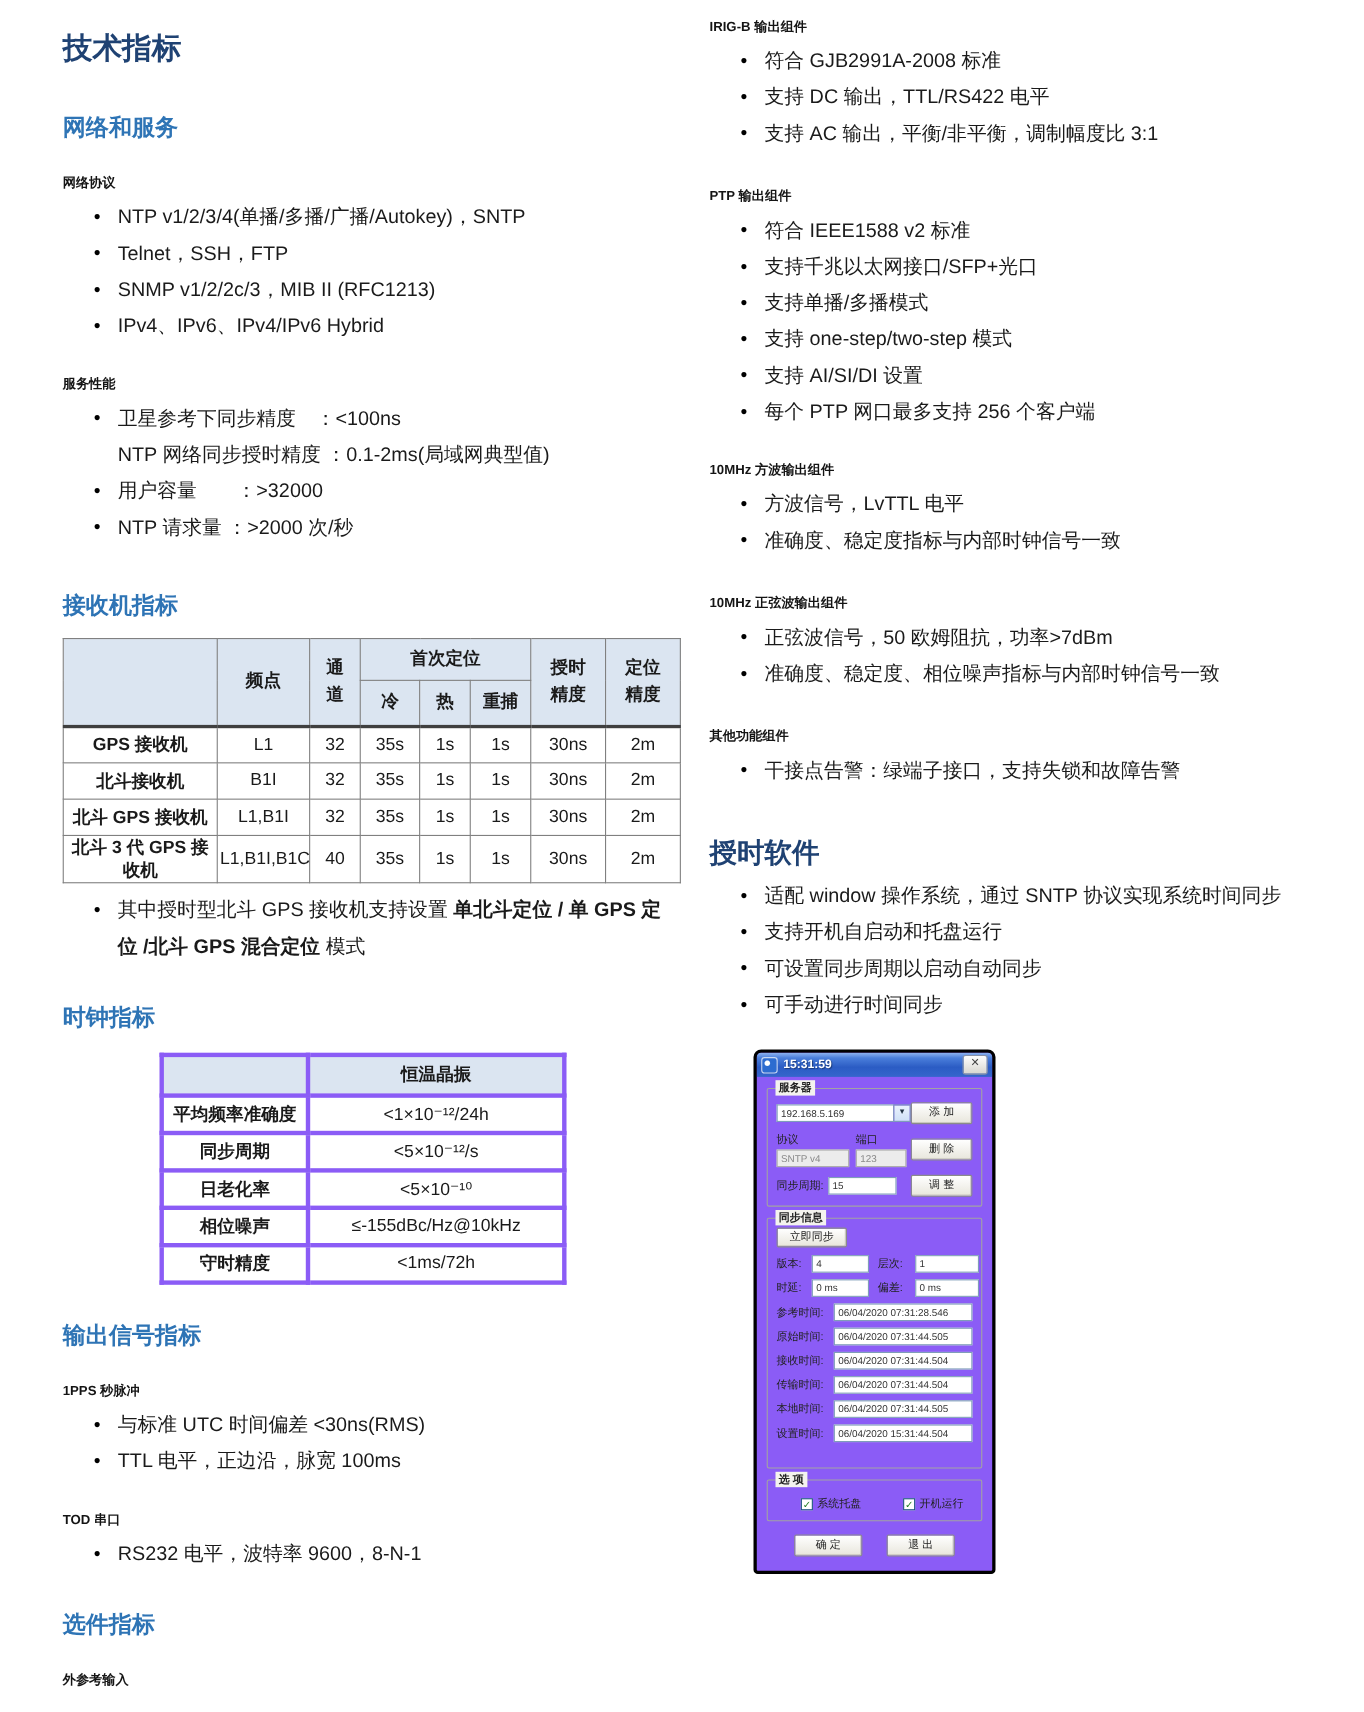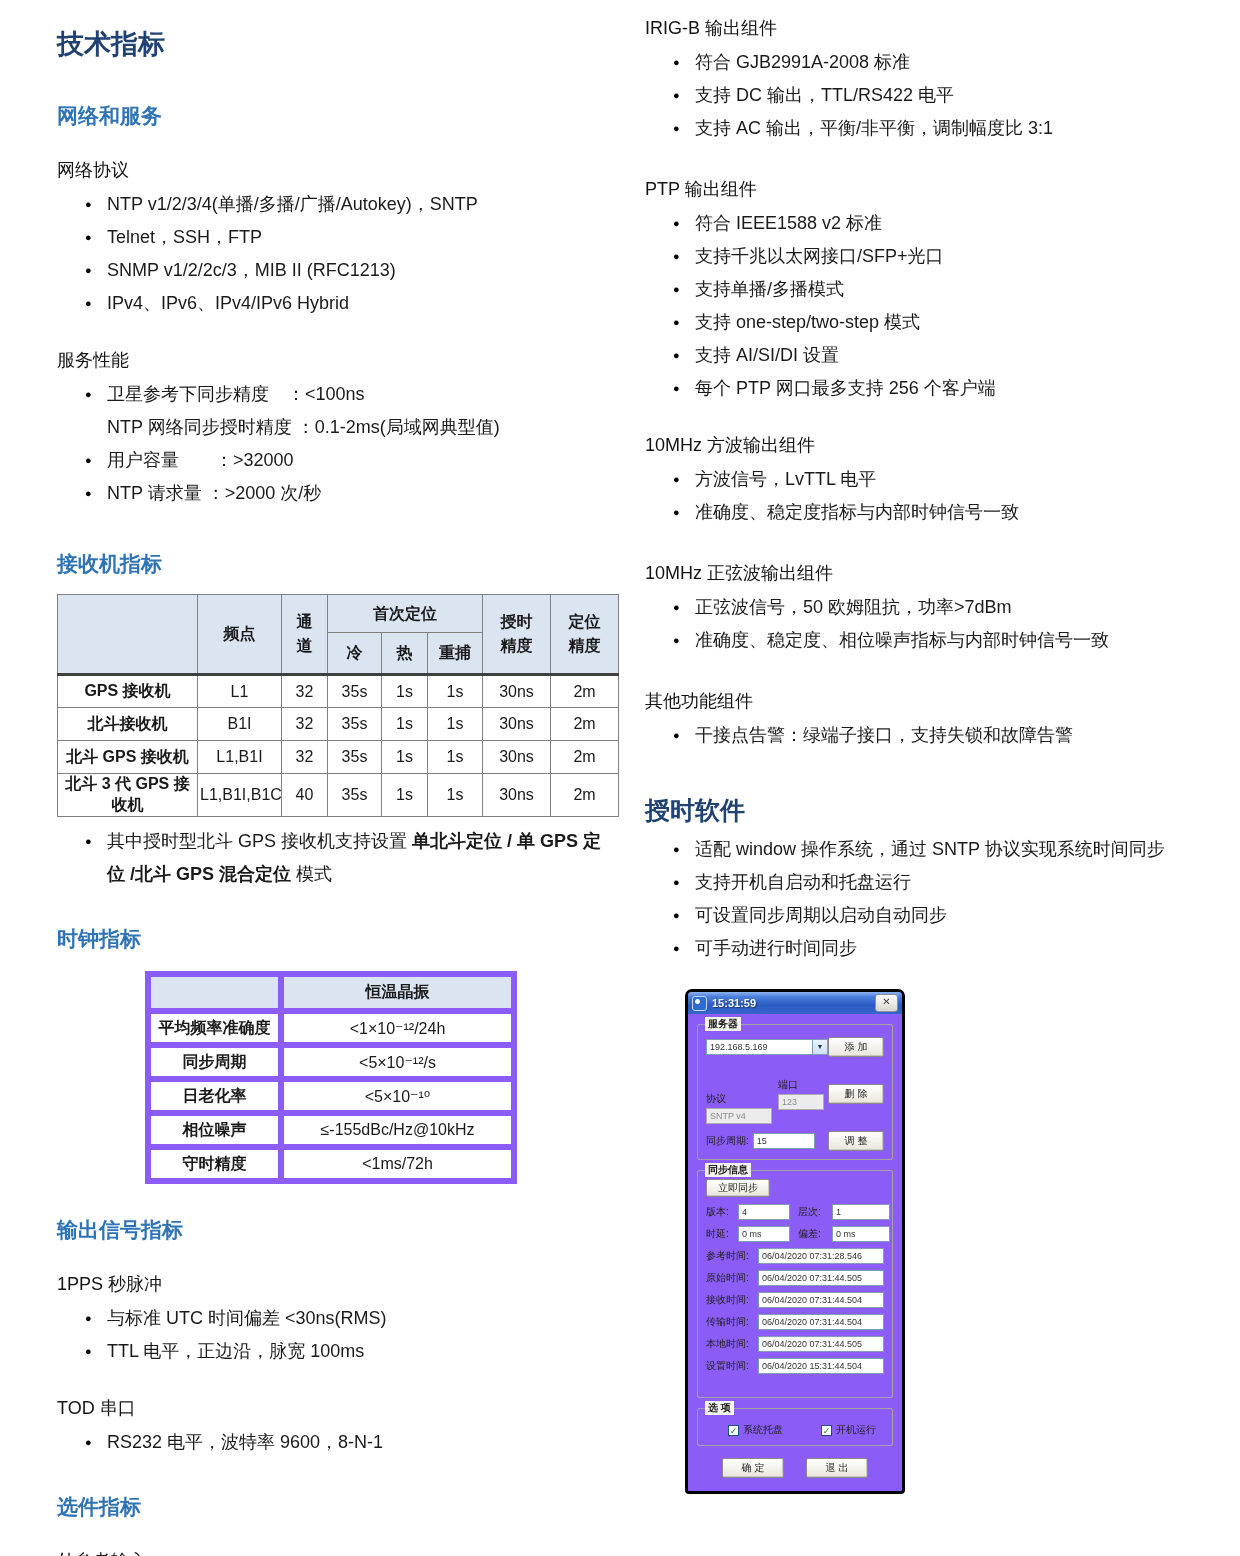--- a/index.html
+++ b/index.html
@@ -3,21 +3,21 @@
 <meta charset="utf-8">
 <style>
   html,body{margin:0;padding:0;background:#ffffff;}
   body{width:1240px;height:1556px;font-family:"Liberation Sans","DejaVu Sans",sans-serif;color:#1a1a1a;overflow:hidden;}
   .page{display:flex;gap:28px;padding:14px 26px 0 57px;box-sizing:border-box;}
   .col-left{width:560px;flex:0 0 auto;}
   .col-right{width:569px;flex:0 0 auto;}
 
   .h1doc{font-size:27px;font-weight:bold;color:#1f4273;margin:12px 0 0;}
   .h2sec{font-size:21px;font-weight:bold;color:#2e74b5;margin:40px 0 0;}
-  .h3sub{font-size:18px;font-weight:normal;color:#141414;margin:28px 0 0;}
+  .h3sub{font-size:12px;font-weight:bold;color:#141414;margin:28px 0 0;}
   .col-right .first{margin-top:2px;}
 
   .list{margin-top:6px;padding-left:28px;}
   .li{display:flex;font-size:18px;line-height:33px;}
   .li .dot{flex:0 0 22px;font-size:11px;color:#000;}
   .li .txt{flex:1;}
   .li.cont .dot{visibility:hidden;}
   .li b{font-weight:bold;}
 
   
@@ -25,21 +25,21 @@
   table.rx td{border:1px solid #808080;text-align:center;vertical-align:middle;padding:0 2px;box-sizing:border-box;}
   table.rx tr.hdr td{background:#dbe5f1;font-weight:bold;white-space:pre-line;line-height:24px;}
   table.rx tr.h1r td{height:38px;}
   table.rx tr.h2r td{height:42px;}
   table.rx tr.body td{height:33px;background:#fff;}
   table.rx tr.body td.name{font-weight:bold;}
   table.rx tr.bfirst td{border-top:3px solid #3f3f3f;}
 
   
   table.ck{border-collapse:collapse;margin:18px 0 0 88px;width:366px;table-layout:fixed;font-size:16px;}
-  table.ck td{border:6px solid #8b5cf6;text-align:center;vertical-align:middle;height:34px;box-sizing:border-box;}
+  table.ck td{border:4px solid #8b5cf6;text-align:center;vertical-align:middle;height:34px;box-sizing:border-box;}
   table.ck tr.hdr td{background:#dbe5f1;font-weight:bold;height:37px;}
   table.ck td.name{font-weight:bold;}
   table.ck tr.bfirst td{border-top:3px solid #3f3f3f;}
 
   .h1doc2{font-size:25px;font-weight:bold;color:#1f4273;margin:42px 0 0;}
 
   
   .xp{width:214px;margin:24px 0 0 40px;border:3px solid #000000;border-radius:7px 7px 4px 4px;overflow:hidden;background:#8b5cf6;box-sizing:content-box;}
   .titlebar{height:22px;background:linear-gradient(180deg,#8fb3ef 0%,#4a7edb 22%,#2b5cc4 60%,#3566cc 100%);display:flex;align-items:center;padding:0 4px;}
   .app-ico{width:13px;height:13px;border-radius:3px;background:radial-gradient(circle at 35% 35%,#ffffff 0 2px,#2d6cd0 3px);border:1px solid #c9d8f2;}
@@ -372,21 +372,21 @@
         <div class="grp">
           <span class="grp-label">服务器</span>
           <div class="row">
             <span class="combo">
               <span class="fld">192.168.5.169</span>
               <span class="drop">▼</span>
             </span>
             <span class="xbtn w56">添 加</span>
           </div>
           <div class="row">
-            <span class="stack" style="width:66px;margin-top:28px;">
+            <span class="stack" style="width:66px;">
               <span class="lbl">协议</span>
               <span class="fld dis">SNTP v4</span>
             </span>
             <span class="stack" style="width:46px;margin-right:auto;margin-left:6px;">
               <span class="lbl">端口</span>
               <span class="fld dis">123</span>
             </span>
             <span class="xbtn w56">删 除</span>
           </div>
           <div class="row" style="margin-bottom:2px;">

